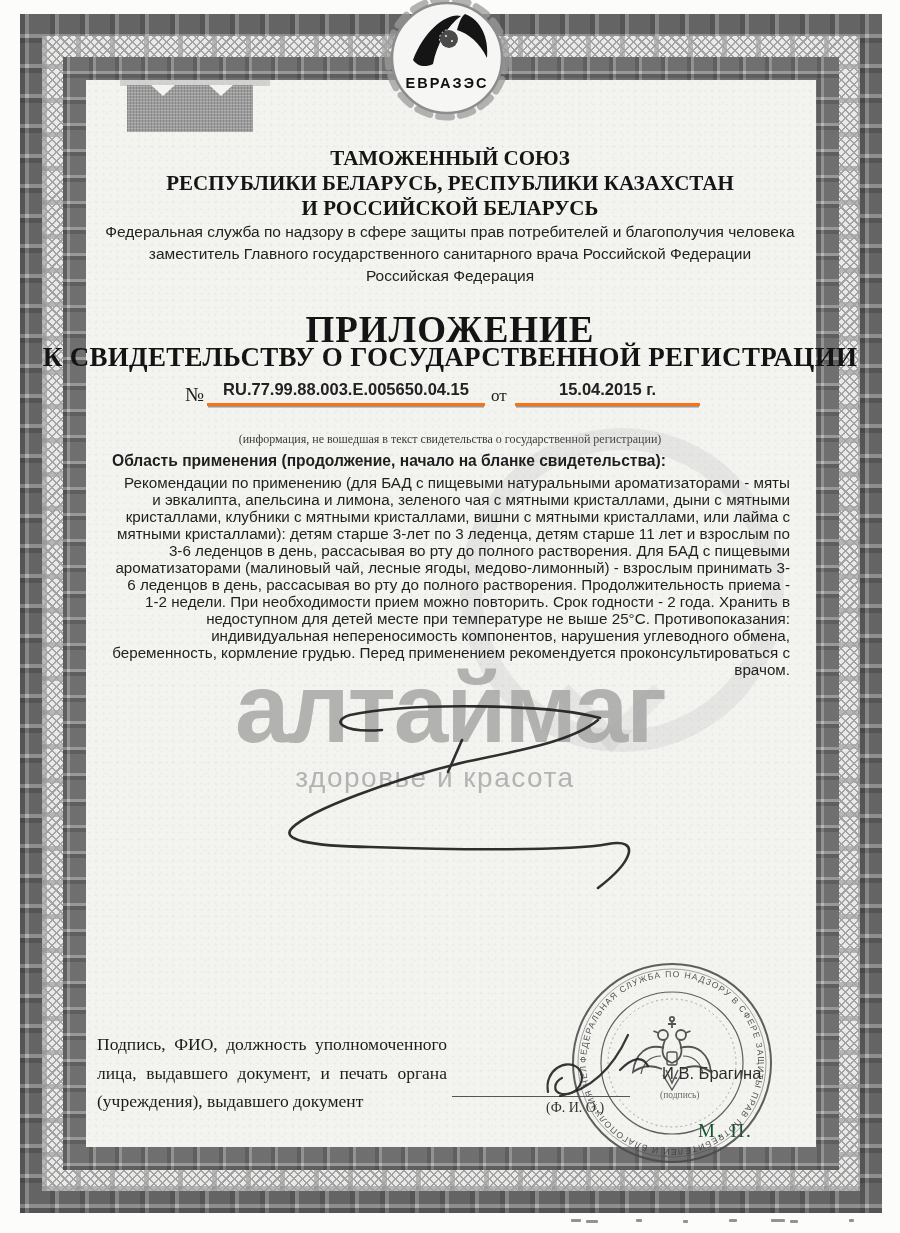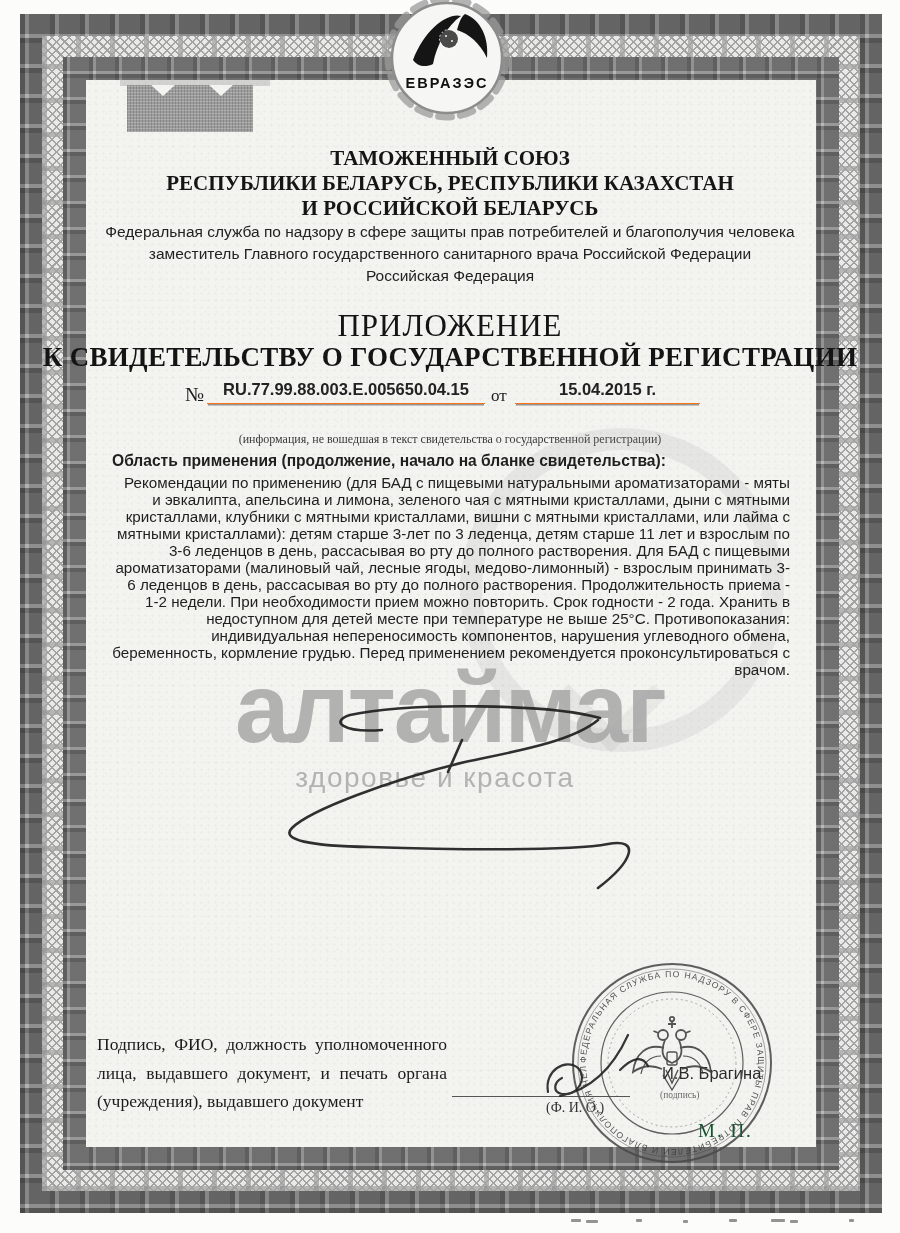--- a/index.html
+++ b/index.html
@@ -56,27 +56,27 @@
   }
   .notch{position:absolute;top:0;width:24px;height:11px;background:#f3f3f0;
     clip-path:polygon(0 0,100% 0,50% 100%);}
   .notch.n1{left:24px;} .notch.n2{left:82px;}
   
   .hdr{position:absolute;left:100px;right:100px;text-align:center;}
   .hdr-org{top:146px;font-weight:bold;font-size:21px;line-height:25px;color:#151515;}
   .hdr-service{top:221px;font-family:"Liberation Sans",sans-serif;font-size:15.5px;line-height:22px;color:#222;}
   .hdr-caption{top:295px;font-size:10px;color:#3a3a3a;letter-spacing:.2px;}
   .title1{position:absolute;left:0;right:0;top:308px;text-align:center;
-    font-weight:normal;font-size:31px;letter-spacing:1px;color:#141414;}
+    font-weight:bold;font-size:37px;letter-spacing:1px;color:#141414;}
   .title2{position:absolute;left:0;right:0;top:342px;text-align:center;
     font-weight:bold;font-size:27px;letter-spacing:.3px;color:#141414;}
   
   .reg-row{position:absolute;left:185px;top:380px;width:530px;height:30px;font-size:19px;}
   .reg-no{position:absolute;left:0;top:3px;font-size:20px;}
-  .u-line{border-bottom:1px solid #f97316;box-shadow:0 2.5px 0 -1px rgba(110,110,110,.7);}
+  .u-line{border-bottom:3px solid #f97316;box-shadow:0 2.5px 0 -1px rgba(110,110,110,.7);}
   .reg-num{position:absolute;left:22px;top:0;width:278px;text-align:center;
     font-family:"Liberation Sans",sans-serif;font-weight:bold;font-size:16.5px;padding-bottom:4px;color:#222;}
   .reg-ot{position:absolute;left:306px;top:6px;font-size:17px;}
   .reg-date{position:absolute;left:330px;top:0;width:185px;text-align:center;
     font-family:"Liberation Sans",sans-serif;font-weight:bold;font-size:16.5px;padding-bottom:4px;color:#222;}
   .info-caption{position:absolute;left:0;right:0;top:432px;text-align:center;font-size:12px;color:#3a3a3a;}
   
   .body-block{position:absolute;left:112px;top:452px;width:678px;
     font-family:"Liberation Sans",sans-serif;font-size:15.2px;line-height:17px;color:#1f1f1f;}
   .body-heading{font-weight:bold;margin-bottom:5px;font-size:15.6px;}

